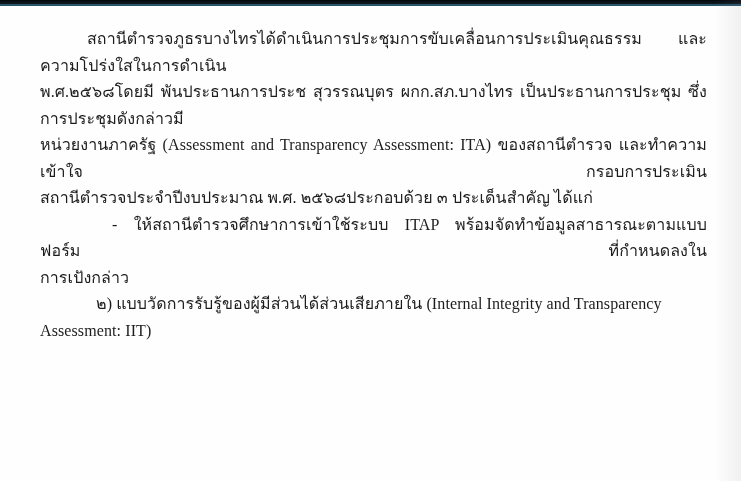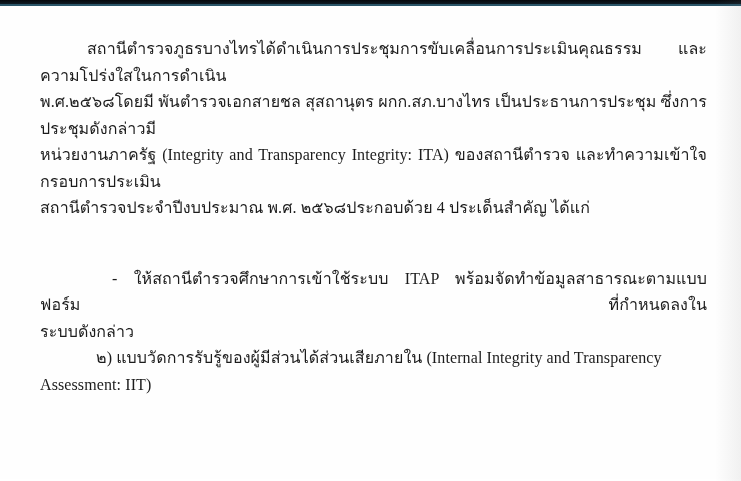--- a/index.html
+++ b/index.html
@@ -13,21 +13,21 @@
   .top-bar {
     width: 741px;
     height: 6px;
     background: linear-gradient(#04070b, #0e1b24);
     border-bottom: 2px solid #2a5568;
   }
   .page {
     width: 741px;
     height: 473px;
     background: #fefefe;
-    padding: 30px 34px 0 40px;
+    padding: 20px 34px 0 40px;
     position: relative;
   }
   .edge-shade {
     position: absolute;
     top: 0; right: 0;
     width: 26px; height: 481px;
     background: linear-gradient(to right, rgba(120,120,120,0) 0%, rgba(120,120,120,0.10) 100%);
     pointer-events: none;
   }
   .line {
@@ -37,32 +37,32 @@
     white-space: normal;
     letter-spacing: 0.1px;
   }
   .line.justify {
     text-align: justify;
     text-align-last: justify;
     -moz-text-align-last: justify;
   }
   .indent-first { text-indent: 47px; }
   .indent-item  { text-indent: 56px; }
-  .indent-dash  { text-indent: 72px; margin-top: 44px; }
+  .indent-dash  { text-indent: 72px; }
 </style>
 </head>
 <body>
 
 <div class="top-bar"></div>
 
 <div class="page">
   <div id="text-body">
       <div class="line justify indent-first">สถานีตำรวจภูธรบางไทรได้ดำเนินการประชุมการขับเคลื่อนการประเมินคุณธรรม และ ความโปร่งใสในการดำเนิน</div>
-      <div class="line justify">พ.ศ.๒๕๖๘โดยมี พันตำรวจเอกสายชล สุสถานุตร ผกก.สภ.บางไทร เป็นประธานการประชุม ซึ่งการประชุมดังกล่าวมี</div>
-      <div class="line justify">หน่วยงานภาครัฐ (Integrity and Transparency Integrity: ITA) ของสถานีตำรวจ และทำความเข้าใจ กรอบการประเมิน</div>
-      <div class="line">สถานีตำรวจประจำปีงบประมาณ พ.ศ. ๒๕๖๘ประกอบด้วย 4 ประเด็นสำคัญ ได้แก่</div>
+      <div class="line justify">พ.ศ.๒๕๖๘โดยมี พันประธานการประช สุวรรณบุตร ผกก.สภ.บางไทร เป็นประธานการประชุม ซึ่งการประชุมดังกล่าวมี</div>
+      <div class="line justify">หน่วยงานภาครัฐ (Assessment and Transparency Assessment: ITA) ของสถานีตำรวจ และทำความเข้าใจ กรอบการประเมิน</div>
+      <div class="line">สถานีตำรวจประจำปีงบประมาณ พ.ศ. ๒๕๖๘ประกอบด้วย ๓ ประเด็นสำคัญ ได้แก่</div>
       <div class="line justify indent-dash">- ให้สถานีตำรวจศึกษาการเข้าใช้ระบบ ITAP พร้อมจัดทำข้อมูลสาธารณะตามแบบฟอร์ม ที่กำหนดลงใน</div>
-      <div class="line">ระบบดังกล่าว</div>
+      <div class="line">การเปังกล่าว</div>
       <div class="line indent-item">๒) แบบวัดการรับรู้ของผู้มีส่วนได้ส่วนเสียภายใน (Internal Integrity and Transparency Assessment: IIT)</div>
     </div>
 </div>
 
 <div class="edge-shade"></div>
 
 </body></html>

